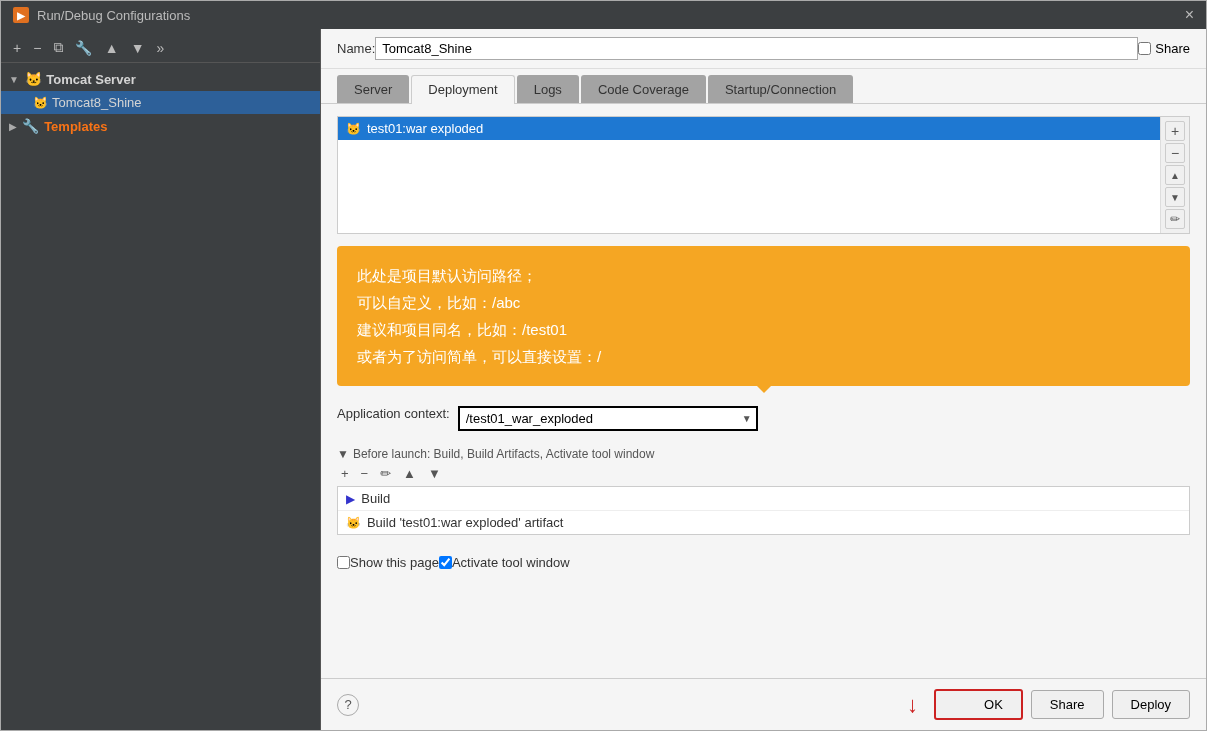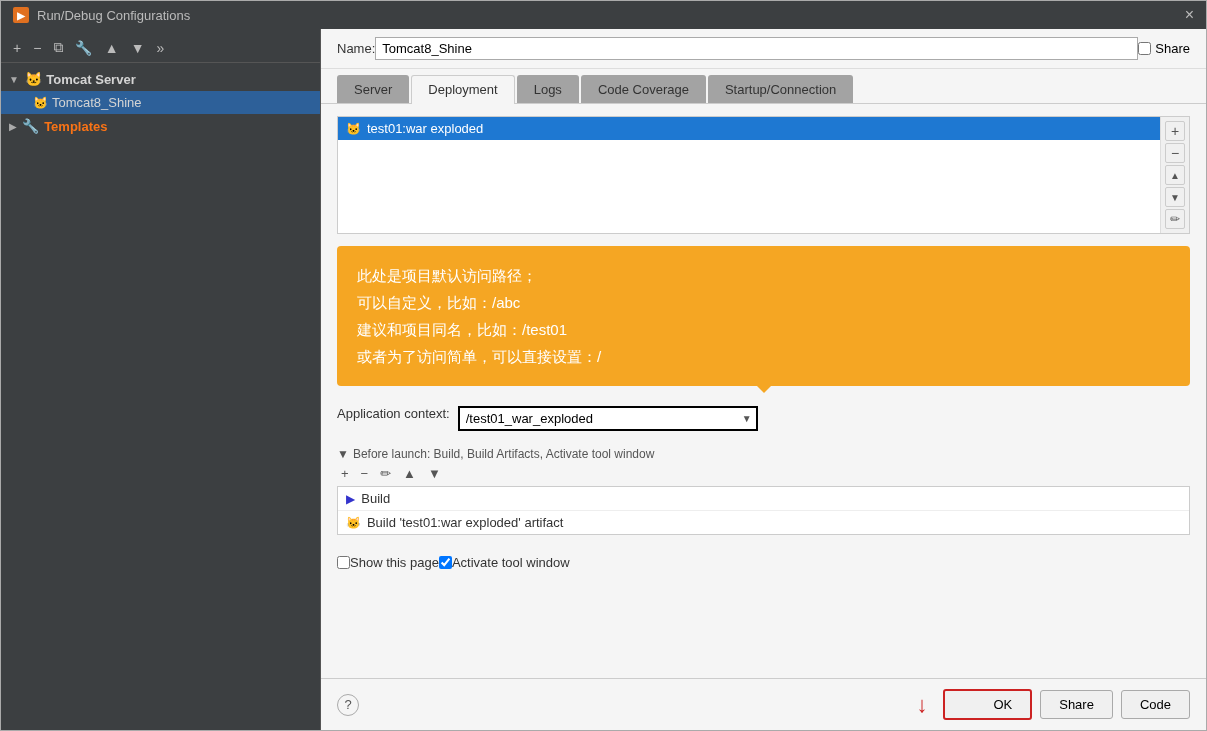--- a/index.html
+++ b/index.html
@@ -501,18 +501,18 @@
         </div>
       </div>
 
       <div class="bottom-bar">
         <button class="help-btn">?</button>
         <div class="spacer"></div>
         <div class="bottom-btns">
           <span class="arrow-down">↓</span>
           <button class="btn btn-ok">OK</button>
           <button class="btn">Share</button>
-          <button class="btn">Code</button>
+          <button class="btn">Deploy</button>
         </div>
       </div>
     </div>
   </div>
 </div>
 
 </body></html>

